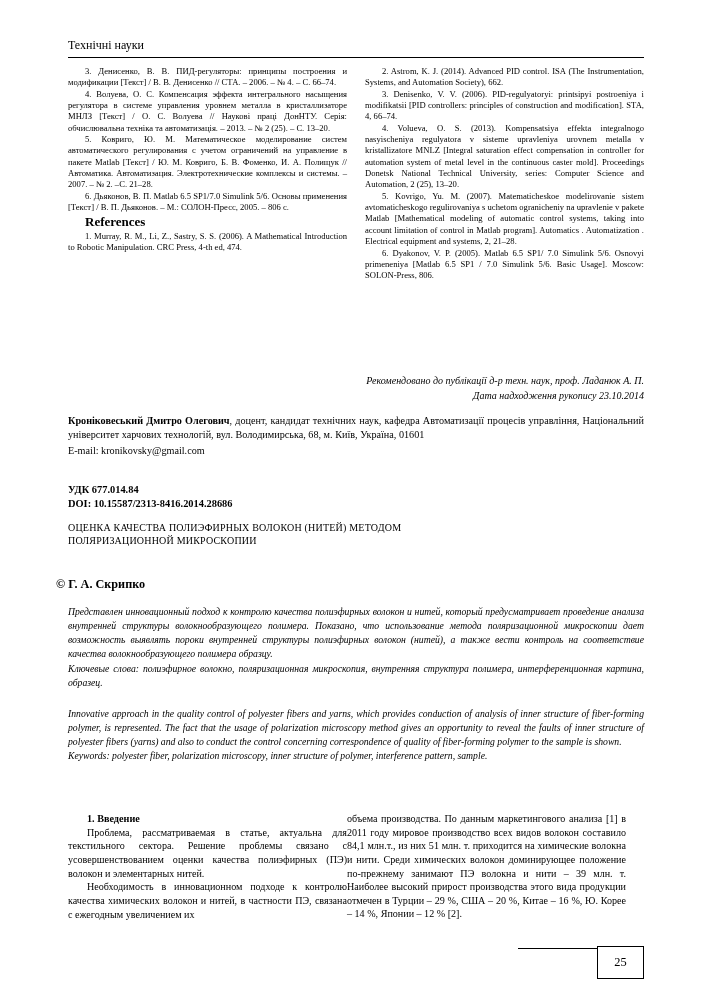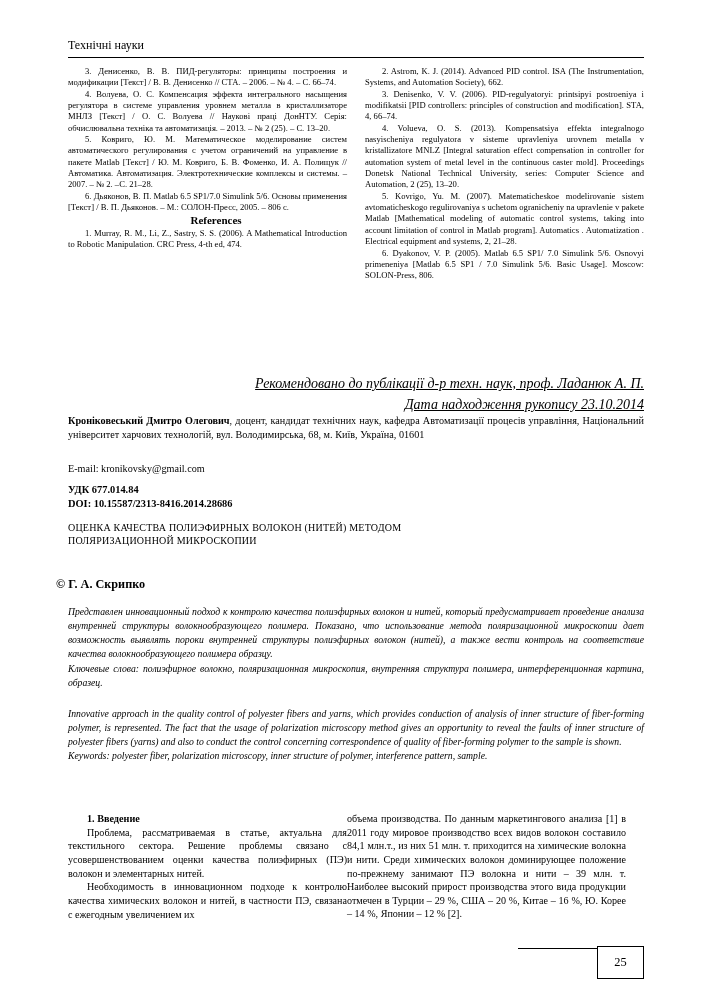--- a/index.html
+++ b/index.html
@@ -65,52 +65,50 @@
     text-justify: inter-word;
   }
   .refcol p {
     margin: 0;
     text-indent: 17px;
   }
   .refheading {
     margin: 0;
     margin-top: 7px;
     text-indent: 0;
-    text-align: center;
-    font-weight: bold;
-    font-size: 11px;
+    font-weight: bold;
+    font-size: 13px;
   }
 
   
   .recommend {
     position: absolute;
     left: 68px;
     top: 373px;
     width: 576px;
     text-align: right;
     font-style: italic;
-    font-size: 14px;
+    font-size: 10px;
     line-height: 1.5;
-    text-decoration: underline;
   }
 
   
   .authorblock {
     position: absolute;
     left: 68px;
     top: 414px;
     width: 576px;
     font-size: 10.2px;
     line-height: 1.42;
     text-align: justify;
   }
   .authorblock .name { font-weight: bold; }
   .authorblock .email {
     text-indent: 0;
-    margin-top: 19px;
+    margin-top: 1px;
   }
 
   
   .udk {
     position: absolute;
     left: 68px;
     top: 483px;
     font-weight: bold;
     font-size: 10.4px;
     line-height: 1.38;

